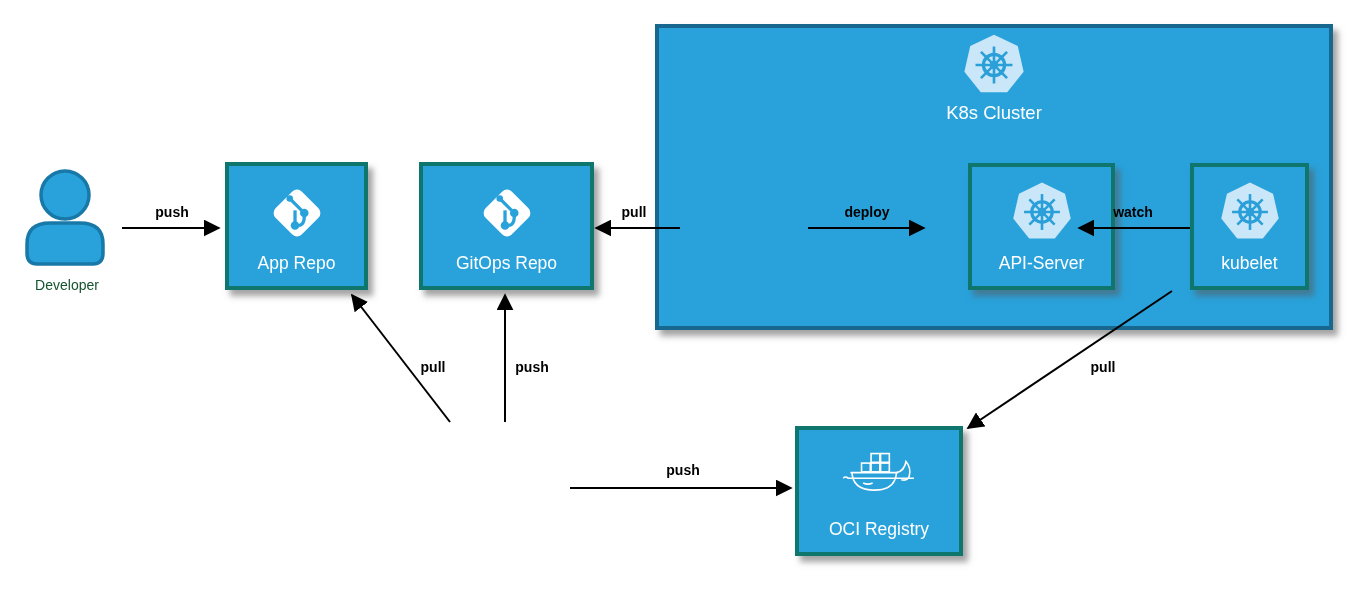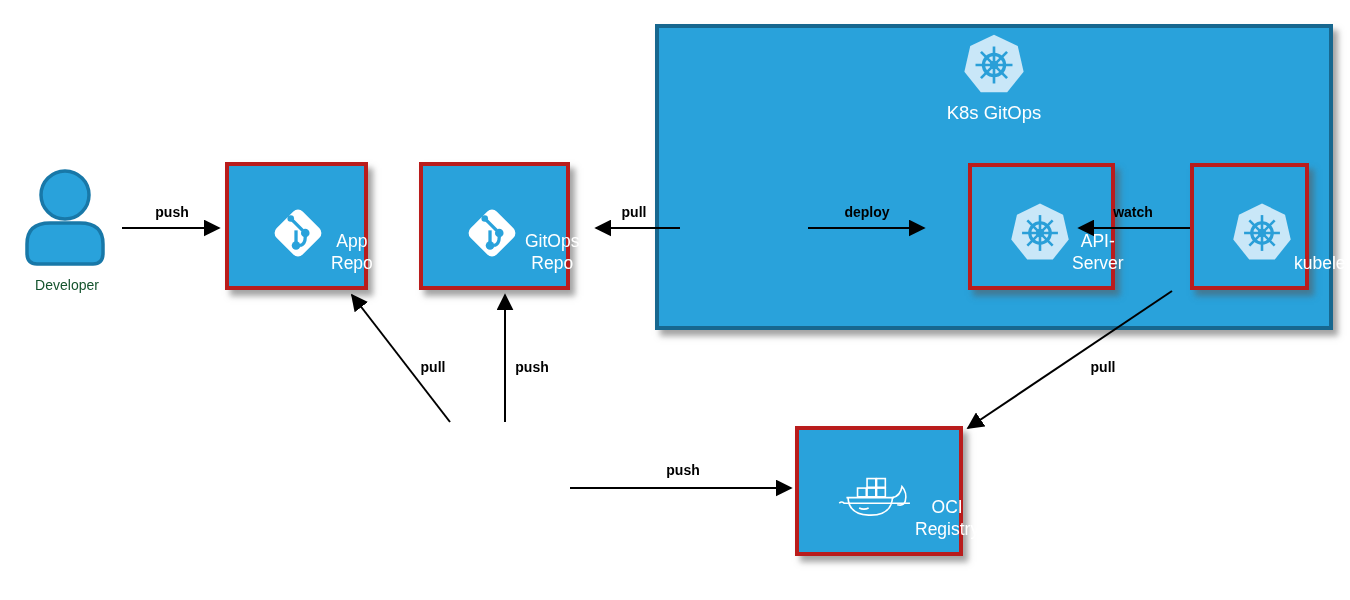--- a/index.html
+++ b/index.html
@@ -2,24 +2,24 @@
 <html><head>
 <meta charset="utf-8">
 <style>
   html,body{margin:0;padding:0;background:#fff;}
   #canvas{
     position:relative;width:1350px;height:600px;background:#ffffff;overflow:hidden;
     font-family:"Liberation Sans",sans-serif;
   }
   .node{
     position:absolute;box-sizing:border-box;
-    background:#29A2DB;border:4px solid #b91c1c;
+    background:#29A2DB;border:4px solid #0f766e;
     box-shadow:5px 6px 6px rgba(90,90,90,0.55);
-    display:flex;flex-direction:row;align-items:center;
-    color:#ffffff;z-index:2;padding-left:36px;
+    display:flex;flex-direction:column;align-items:center;
+    color:#ffffff;z-index:2;
   }
   .node-label{
     font-size:17.5px;line-height:1.22;text-align:center;color:#ffffff;
     white-space:pre-line;margin-top:auto;margin-bottom:12px;
   }
   .node-icon{flex:none;}
   .cluster{
     position:absolute;box-sizing:border-box;left:655px;top:24px;width:678px;height:306px;
     background:#29A2DB;border:4px solid #17678F;
     box-shadow:5px 6px 6px rgba(90,90,90,0.55);z-index:1;
@@ -51,21 +51,21 @@
         <polygon points="50,4 86,21.3 94.9,60.2 70,91.4 30,91.4 5.1,60.2 14,21.3" fill="#C9E7F8"></polygon>
         <g stroke="#2A9FD8" stroke-width="4" fill="none">
           <circle cx="50" cy="50" r="16" stroke-width="5"></circle>
           <line x1="50" y1="22" x2="50" y2="78"></line>
           <line x1="22" y1="50" x2="78" y2="50"></line>
           <line x1="30.2" y1="30.2" x2="69.8" y2="69.8"></line>
           <line x1="30.2" y1="69.8" x2="69.8" y2="30.2"></line>
         </g>
         <circle cx="50" cy="50" r="6.5" fill="#2A9FD8"></circle>
       </svg>
-      <div class="cluster-label">K8s GitOps</div>
+      <div class="cluster-label">K8s Cluster</div>
     </div>
   </div>
 
   <svg class="actor" style="left:15px;top:167px;" width="100" height="104" viewBox="0 0 100 104">
     <circle cx="50" cy="28" r="24" fill="#29A2DB" stroke="#1878A8" stroke-width="3.5"></circle>
     <path d="M22,97 Q12,97 12,86 L12,77 Q12,56 35,56 L65,56 Q88,56 88,77 L88,86 Q88,97 78,97 Z" fill="#29A2DB" stroke="#1878A8" stroke-width="3.5"></path>
   </svg>
   <div class="actor-label" style="left:67px;top:285px;">Developer</div>
 
   <div class="node" style="left:225px;top:162px;width:143px;height:128px;">
@@ -76,21 +76,21 @@
         <circle cx="39" cy="28" r="5" stroke="none"></circle>
         <circle cx="61" cy="50" r="6.5" stroke="none"></circle>
         <circle cx="47" cy="69" r="6.5" stroke="none"></circle>
         <line x1="47" y1="66" x2="47" y2="46"></line>
         <path d="M61,56 Q61,67 53,69" fill="none"></path>
       </g>
     </svg>
     <div class="node-label">App Repo</div>
   </div>
 
-  <div class="node" style="left:419px;top:162px;width:151px;height:128px;">
+  <div class="node" style="left:419px;top:162px;width:175px;height:128px;">
     <svg class="node-icon" style="margin-top:14px;" width="66" height="66" viewBox="0 0 100 100">
       <rect x="22" y="22" width="56" height="56" rx="10" transform="rotate(45 50 50)" fill="#ffffff"></rect>
       <g stroke="#29A2DB" stroke-width="5" fill="#29A2DB">
         <line x1="41" y1="30" x2="57" y2="46"></line>
         <circle cx="39" cy="28" r="5" stroke="none"></circle>
         <circle cx="61" cy="50" r="6.5" stroke="none"></circle>
         <circle cx="47" cy="69" r="6.5" stroke="none"></circle>
         <line x1="47" y1="66" x2="47" y2="46"></line>
         <path d="M61,56 Q61,67 53,69" fill="none"></path>
       </g>

